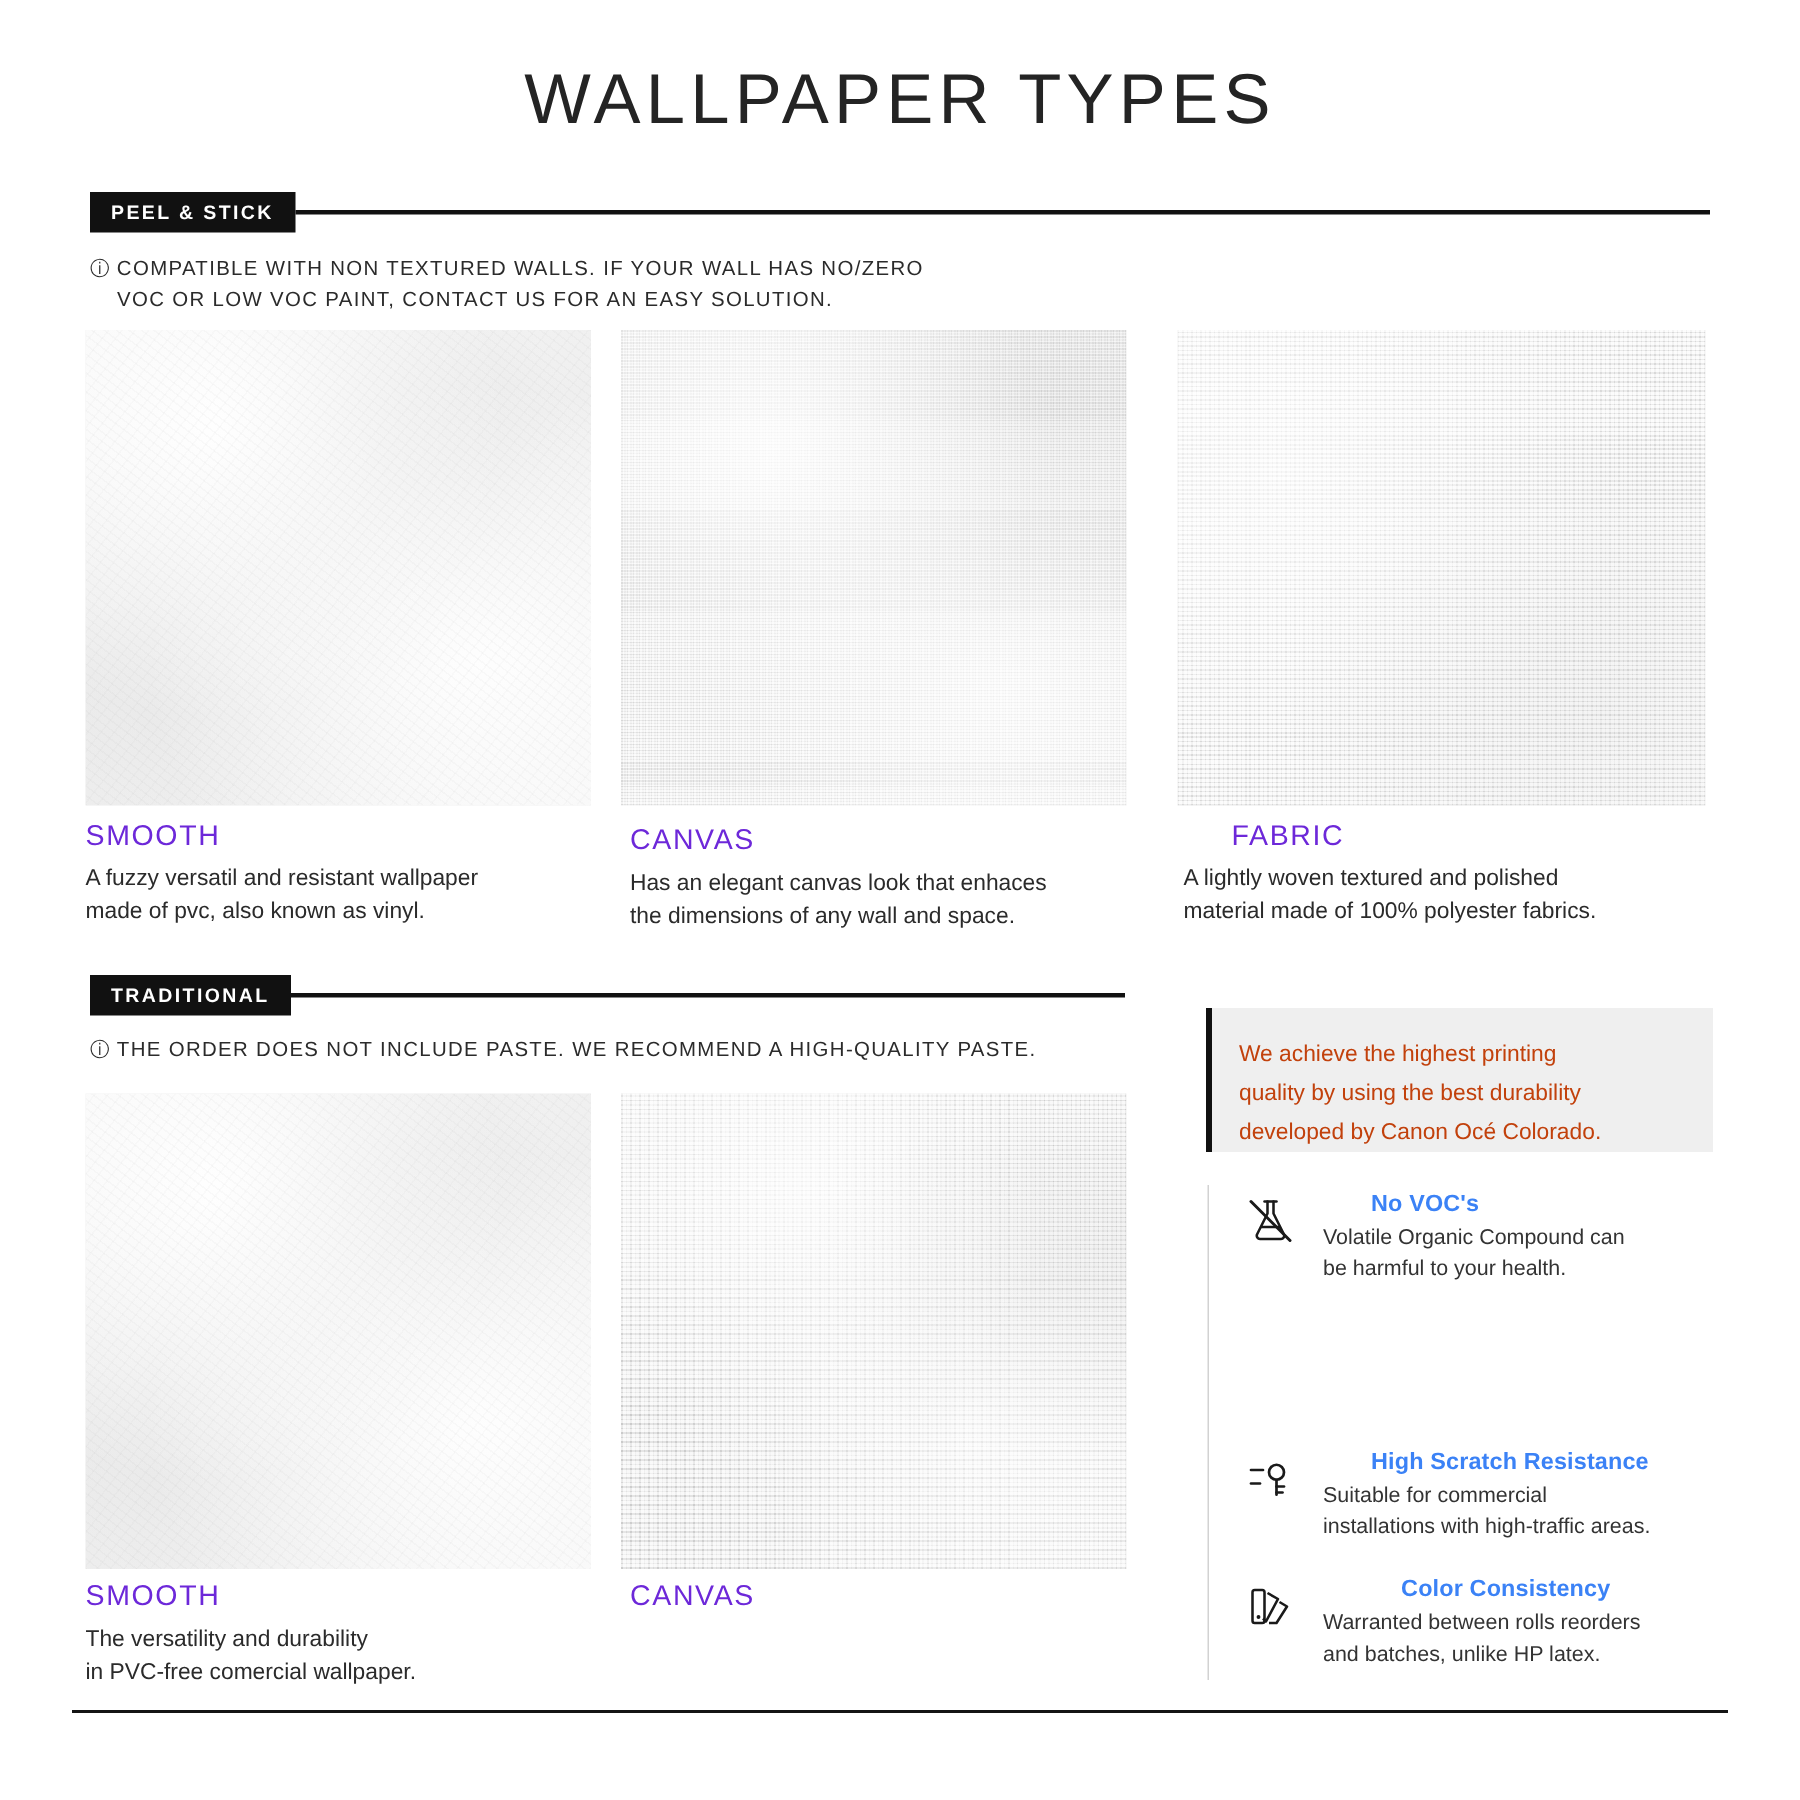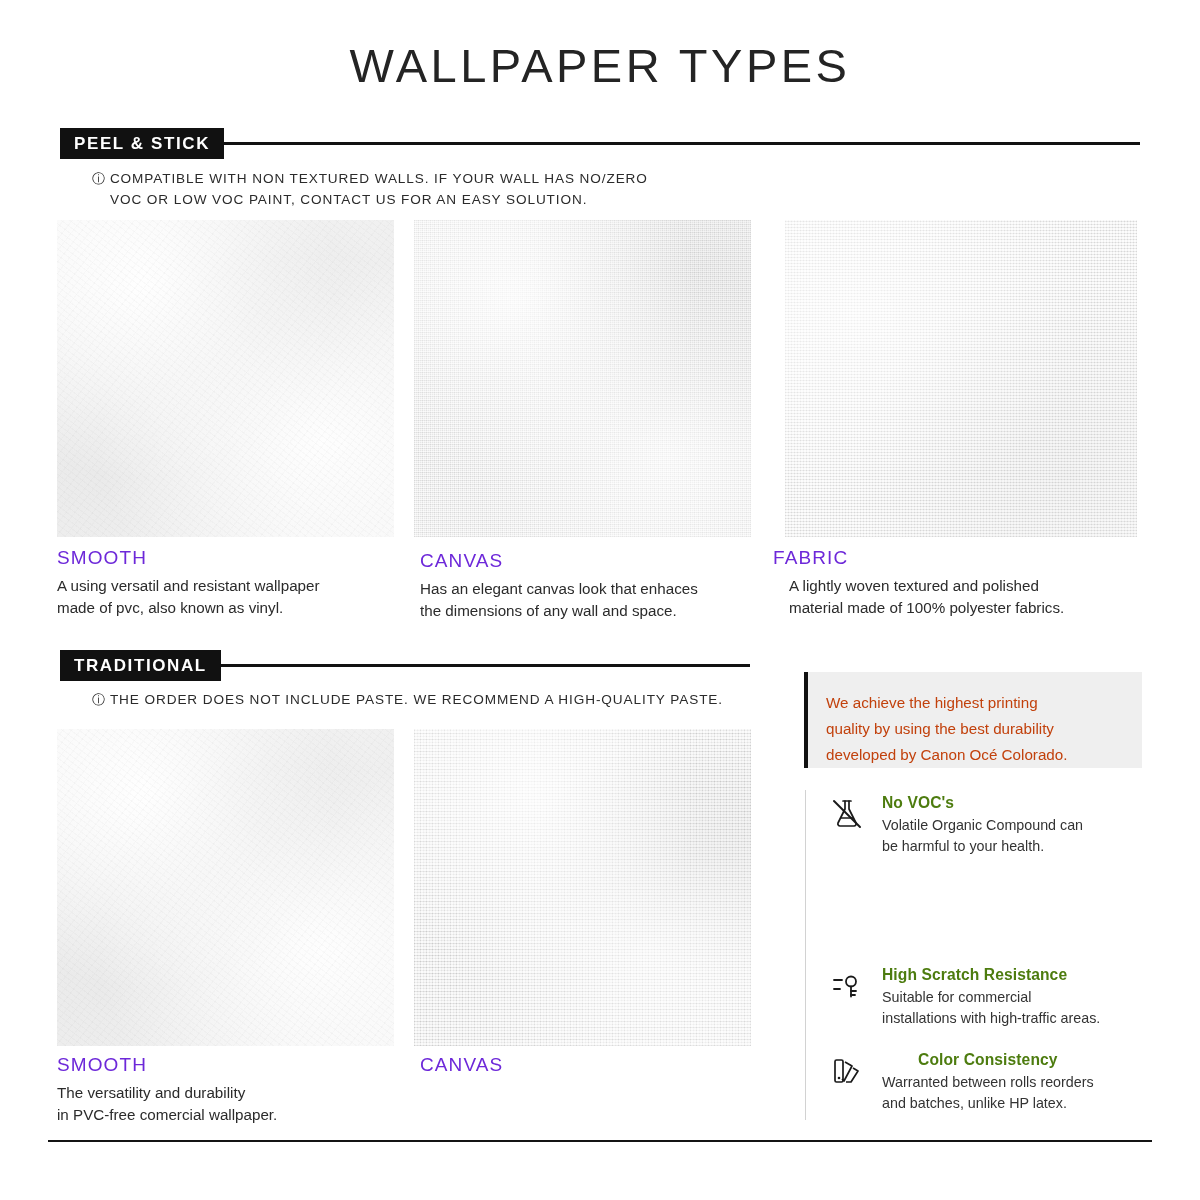--- a/index.html
+++ b/index.html
@@ -35,41 +35,40 @@
 
   
   .section-head {
     position: absolute;
     display: flex;
     align-items: center;
   }
   .section-tag {
     background: #111111;
     color: #ffffff;
-    font-size: 17px;
+    font-size: 13px;
     letter-spacing: 1.6px;
     font-weight: 700;
     padding: 7px 14px 7px 14px;
     white-space: nowrap;
     line-height: 1;
   }
   .section-rule {
     height: 3px;
     background: #111111;
     flex: 1 1 auto;
   }
 
   
   .note {
     position: absolute;
     font-size: 13.6px;
     letter-spacing: 0.9px;
     color: #2b2b2b;
     line-height: 1.55;
-    margin-left: 32px;
   }
   .note .ico {
     font-size: 13px;
     margin-right: 4px;
   }
   .note-indent { padding-left: 18px; display: block; }
 
   
   .swatch {
     position: absolute;
@@ -200,23 +199,24 @@
     flex: 0 0 38px;
     display: flex;
     align-items: center;
     justify-content: center;
     margin-top: 2px;
   }
   .feature .ftxt { padding-top: 1px; }
   .feature .ftitle {
     font-size: 15.6px;
     font-weight: 700;
-    color: #4d7c0f;
+    color: #3b82f6;
     margin-bottom: 3px;
     letter-spacing: 0.1px;
+    margin-left: 32px;
   }
   .feature .fdesc {
     font-size: 14.3px;
     line-height: 1.44;
     color: #333333;
   }
 
   
   .bottom-rule {
     position: absolute;
@@ -249,31 +249,31 @@
   </div>
   <div class="swatch" style="left:414px; top:220px; width:337px; height:317px;">
     <div class="tex tex-canvas"></div>
   </div>
   <div class="swatch" style="left:785px; top:220px; width:352px; height:317px;">
     <div class="tex tex-fabric"></div>
   </div>
 
   <div class="sw-name" style="left:57px; top:547px;">SMOOTH</div>
   <div class="sw-desc" style="left:57px; top:575px; width:345px;">
-    <span>A using versatil and resistant wallpaper</span><br>
+    <span>A fuzzy versatil and resistant wallpaper</span><br>
     <span>made of pvc, also known as vinyl.</span>
   </div>
 
   <div class="sw-name" style="left:420px; top:550px;">CANVAS</div>
   <div class="sw-desc" style="left:420px; top:578px; width:350px;">
     <span>Has an elegant canvas look that enhaces</span><br>
     <span>the dimensions of any wall and space.</span>
   </div>
 
-  <div class="sw-name" style="left:773px; top:547px;">FABRIC</div>
+  <div class="sw-name" style="left:821px; top:547px;">FABRIC</div>
   <div class="sw-desc" style="left:789px; top:575px; width:360px;">
     <span>A lightly woven textured and polished</span><br>
     <span>material made of 100% polyester fabrics.</span>
   </div>
 
   <div class="section-head" style="left:60px; top:650px; width:690px;">
     <span class="section-tag">TRADITIONAL</span>
     <span class="section-rule"></span>
   </div>
 

